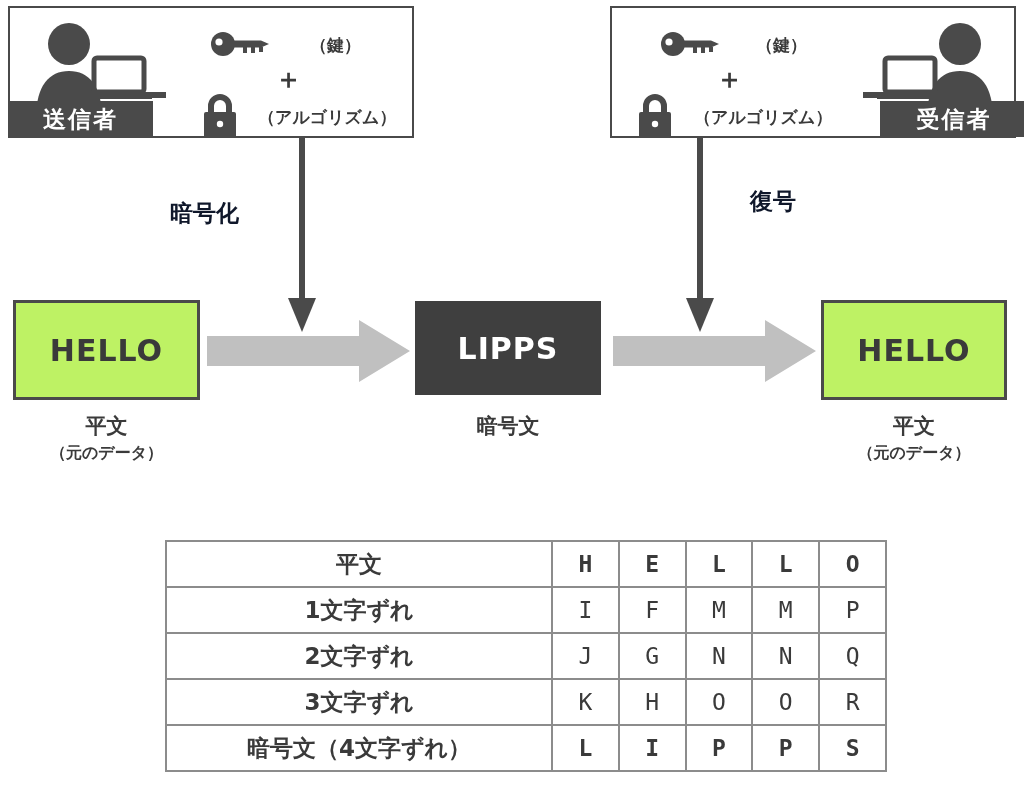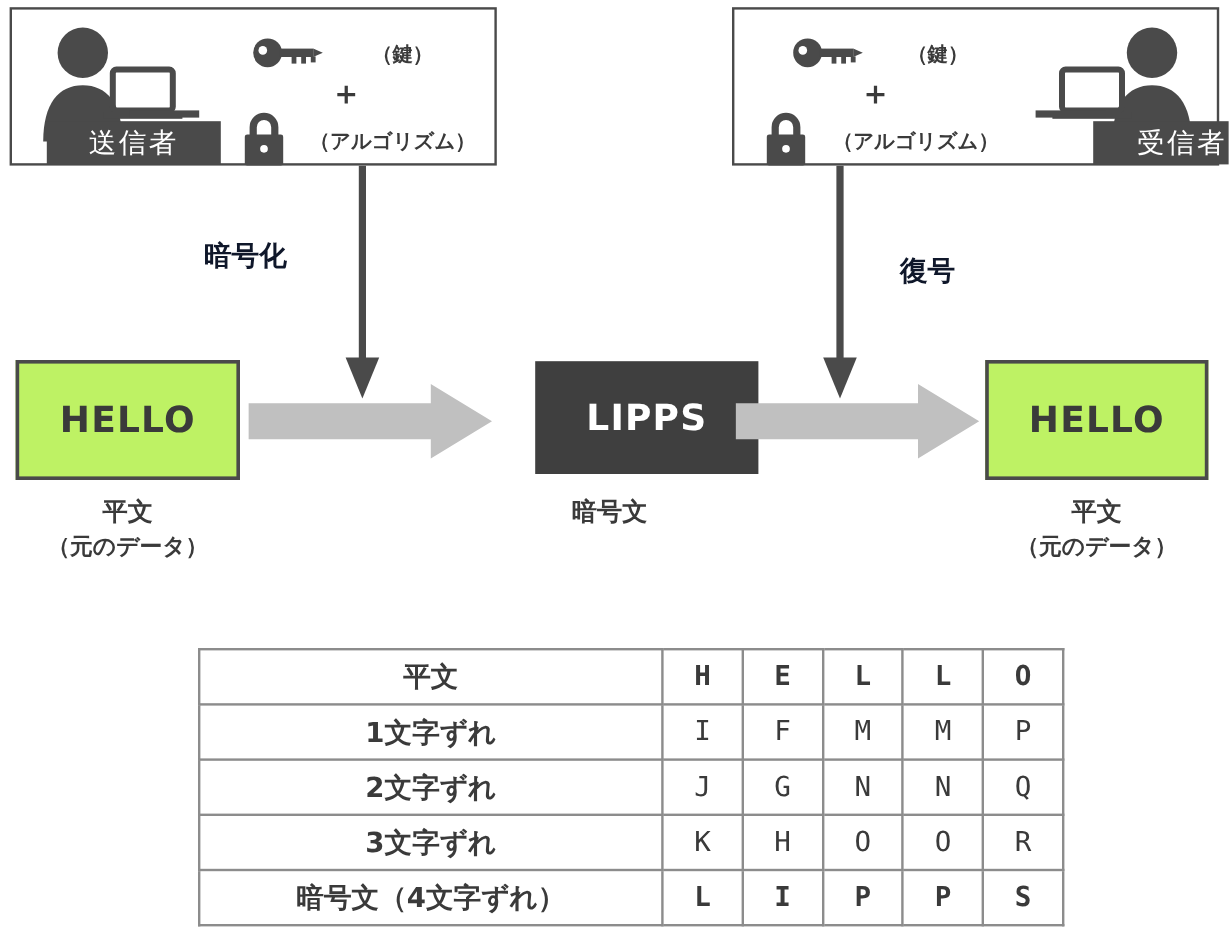--- a/index.html
+++ b/index.html
@@ -31,28 +31,27 @@
 
   
   .person-icon { position: absolute; width: 150px; height: 104px; }
   .person-icon svg { display: block; }
 
   
   .role-badge {
     position: absolute;
     background: #4a4a4a;
     color: #ffffff;
-    font-weight: normal;
+    font-weight: bold;
     font-size: 23px;
     letter-spacing: 2px;
     display: flex;
     align-items: center;
     justify-content: center;
     box-sizing: border-box;
-    margin-left: 31px;
   }
   .badge-sender   { left: 8px;   top: 101px; width: 145px; height: 36px; }
   .badge-receiver { left: 880px; top: 101px; width: 148px; height: 36px; }
 
   
   .key-icon  { position: absolute; width: 62px; height: 26px; }
   .lock-icon { position: absolute; width: 40px; height: 46px; }
   .cap-label {
     position: absolute;
     font-size: 17px;
@@ -106,21 +105,21 @@
   .h-arrow svg { display: block; }
 
   
   .caption {
     position: absolute;
     text-align: center;
     color: #3a3a3a;
     white-space: nowrap;
   }
   .caption .c-main { font-size: 21px; font-weight: bold; display: block; }
-  .caption .c-sub  { font-size: 19px; font-weight: bold; display: block; margin-top: 3px; font-family: Liberation Mono, monospace; }
+  .caption .c-sub  { font-size: 16px; font-weight: bold; display: block; margin-top: 3px; font-family: Liberation Mono, monospace; }
 
   
   .shift-table {
     position: absolute;
     left: 165px;
     top: 540px;
     width: 708px;
     border-collapse: collapse;
     table-layout: fixed;
   }
@@ -230,37 +229,37 @@
     </svg>
   </div>
   <div class="proc-label" style="left:170px; top:198px;">暗号化</div>
 
   <div class="v-arrow" style="left:683px; top:138px;">
     <svg width="34" height="196" viewBox="0 0 34 196">
       <rect x="14" y="0" width="6" height="162" fill="#4a4a4a"></rect>
       <path d="M3 160 L31 160 L17 194 Z" fill="#4a4a4a"></path>
     </svg>
   </div>
-  <div class="proc-label" style="left:750px; top:210px;">復号</div>
+  <div class="proc-label" style="left:750px; top:186px;">復号</div>
 
   <div class="data-box box-plain" style="left:13px; top:300px; width:187px; height:100px;">
     <span>HELLO</span>
   </div>
   <div class="caption" style="left:13px; top:412px; width:187px;">
     <span class="c-main">平文</span>
     <span class="c-sub">（元のデータ）</span>
   </div>
 
   <div class="h-arrow" style="left:207px; top:318px;">
     <svg width="205" height="66" viewBox="0 0 205 66">
       <path d="M0 18 L152 18 L152 2 L203 33 L152 64 L152 48 L0 48 Z" fill="#c0c0c0"></path>
     </svg>
   </div>
 
-  <div class="data-box box-cipher" style="left:415px; top:301px; width:186px; height:94px;margin-left:31px;">
+  <div class="data-box box-cipher" style="left:415px; top:301px; width:186px; height:94px;">
     <span>LIPPS</span>
   </div>
   <div class="caption" style="left:415px; top:412px; width:186px;">
     <span class="c-main">暗号文</span>
   </div>
 
   <div class="h-arrow" style="left:613px; top:318px;">
     <svg width="205" height="66" viewBox="0 0 205 66">
       <path d="M0 18 L152 18 L152 2 L203 33 L152 64 L152 48 L0 48 Z" fill="#c0c0c0"></path>
     </svg>

